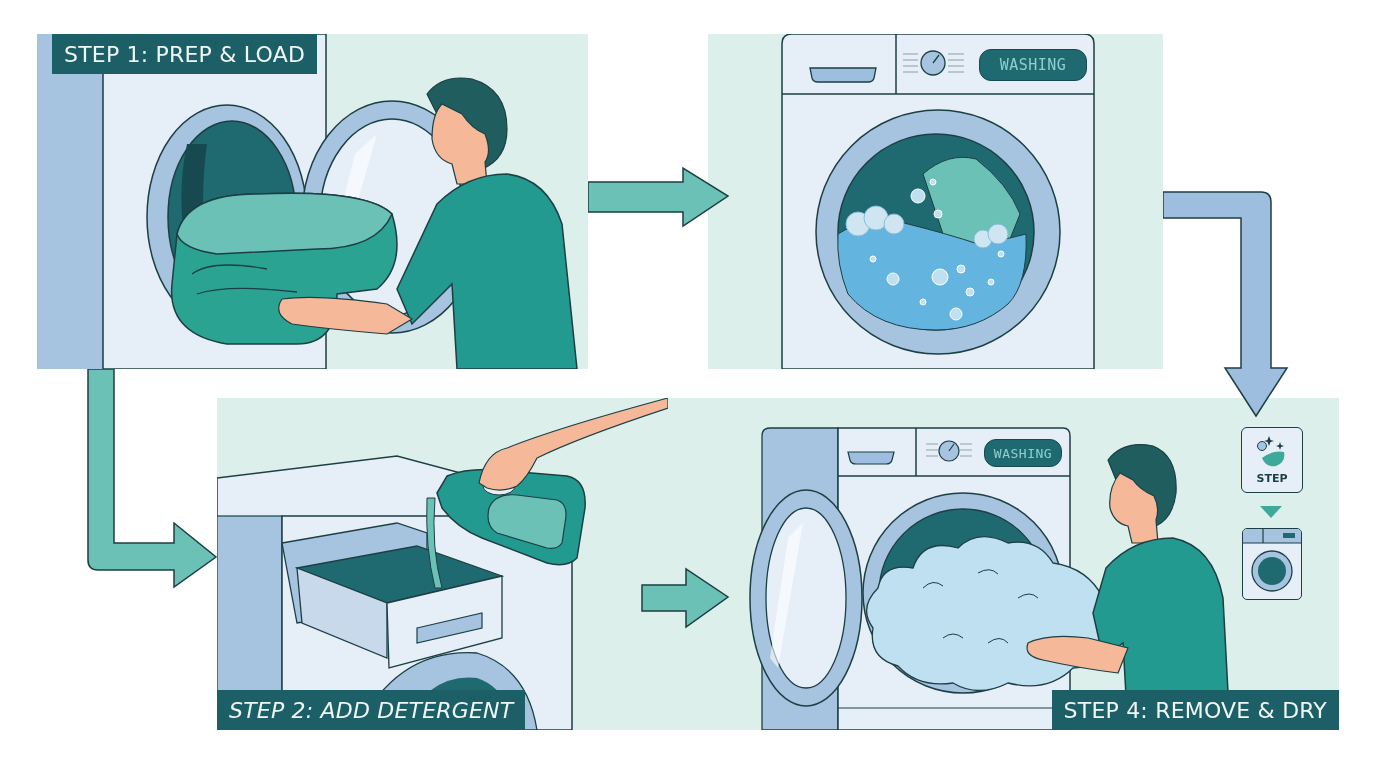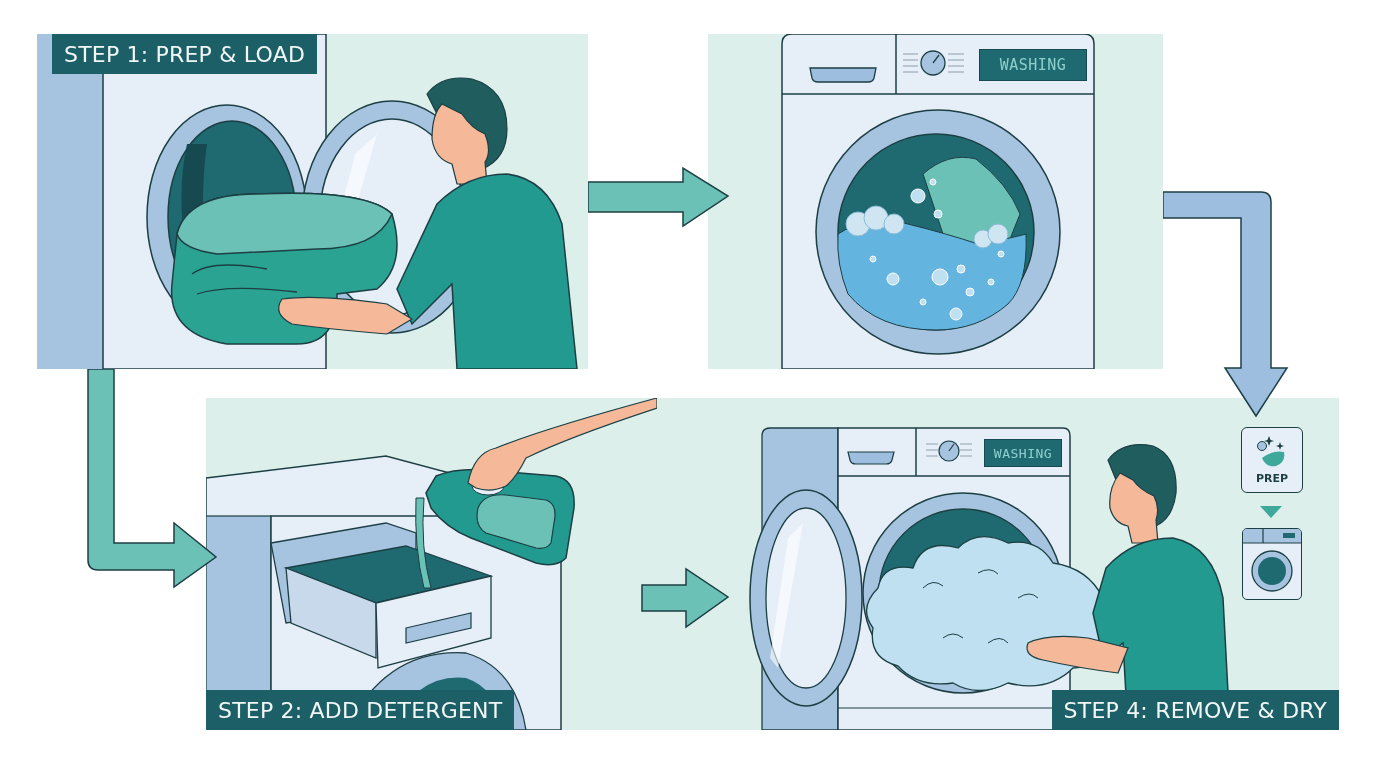--- a/index.html
+++ b/index.html
@@ -1,21 +1,21 @@
 <!DOCTYPE html>
 <html><head>
 <meta charset="utf-8">
 <style>
   html, body { margin:0; padding:0; }
   body { width:1376px; height:768px; background:#ffffff; position:relative; overflow:hidden; font-family:"DejaVu Sans", sans-serif; }
   .panel { position:absolute; background:#dcefeb; overflow:hidden; }
   .label { position:absolute; background:#1c5f66; color:#f1f7f6; font-family:"DejaVu Sans", sans-serif; font-weight:500; font-size:22px; letter-spacing:0.2px; white-space:nowrap; padding:0 12px; display:flex; align-items:center; }
   svg { display:block; }
   .abs { position:absolute; }
-  .lcd { position:absolute; background:#1f6a70; color:#8fd0cf; font-family:"DejaVu Sans Mono", monospace; font-size:15px; display:flex; align-items:center; justify-content:center; border:1.5px solid #164a50; border-radius:0; letter-spacing:0.5px; }
+  .lcd { position:absolute; background:#1f6a70; color:#8fd0cf; font-family:"DejaVu Sans Mono", monospace; font-size:15px; display:flex; align-items:center; justify-content:center; border:1.5px solid #164a50; border-radius:12px; letter-spacing:0.5px; }
   .clean-txt { position:absolute; font-family:"DejaVu Sans", sans-serif; font-size:11px; color:#1c3f44; font-weight:600; }
 </style>
 </head>
 <body>
 
 <div class="panel" style="left:37px;top:34px;width:551px;height:335px;">
   <svg width="551" height="335" viewBox="0 0 551 335">
 
     <rect x="0" y="0" width="66" height="335" fill="#a6c3e0"></rect>
 
@@ -86,21 +86,21 @@
         <circle cx="253" cy="235" r="4"></circle>
         <circle cx="283" cy="248" r="3"></circle>
       <circle cx="165" cy="225" r="3"></circle>
         <circle cx="248" cy="280" r="6"></circle>
         <circle cx="293" cy="220" r="3"></circle>
     </g>
   </svg>
   <div class="lcd" style="left:271px;top:15px;width:106px;height:30px;">WASHING</div>
 </div>
 
-<div class="panel" style="left:206px;top:398px;width:523px;height:332px;">
+<div class="panel" style="left:217px;top:398px;width:523px;height:332px;font-style:italic;">
   <svg width="451" height="332" viewBox="0 0 451 332">
 
     <path d="M0 80 L 180 58 L 270 82 L 270 130 L 0 130 Z" fill="#e6eef7" stroke="#1c3f44" stroke-width="1.5"></path>
 
     <rect x="0" y="118" width="65" height="214" fill="#a6c3e0" stroke="#1c3f44" stroke-width="1.2"></rect>
 
     <rect x="65" y="118" width="290" height="214" fill="#e6eef7" stroke="#1c3f44" stroke-width="1.5"></rect>
 
     <path d="M65 145 L 180 125 L 210 135 L 210 205 L 80 225 Z" fill="#a6c3e0" stroke="#1c3f44" stroke-width="1.3"></path>
 
@@ -163,21 +163,21 @@
   <div class="label" style="right:0;bottom:0;height:40px;">STEP 4: REMOVE &amp; DRY</div>
 </div>
 
 <div class="abs" style="left:1241px;top:427px;width:60px;height:64px;background:#e6eef7;border:1.5px solid #1c3f44;border-radius:6px;">
   <svg width="60" height="44" viewBox="0 0 60 44">
     <circle cx="20" cy="18" r="4.5" fill="#a6c3e0" stroke="#1c3f44" stroke-width="1"></circle>
     <path d="M27 8 L 28.5 12 L 32 13 L 28.5 14 L 27 18 L 25.5 14 L 22 13 L 25.5 12 Z" fill="#1c3f44"></path>
     <path d="M38 14 L 39 17 L 42 18 L 39 19 L 38 22 L 37 19 L 34 18 L 37 17 Z" fill="#1c3f44"></path>
     <path d="M20 30 Q 30 22 42 24 Q 44 34 34 38 Q 24 40 20 30 Z" fill="#3ea99a"></path>
   </svg>
-  <div class="clean-txt" style="left:0;right:0;top:44px;text-align:center;">PREP</div>
+  <div class="clean-txt" style="left:0;right:0;top:44px;text-align:center;">STEP</div>
 </div>
 <svg class="abs" width="22" height="12" style="left:1260px;top:506px;">
   <path d="M0 0 L 22 0 L 11 12 Z" fill="#3ea99a"></path>
 </svg>
 <div class="abs" style="left:1242px;top:528px;width:58px;height:70px;background:#e6eef7;border:1.5px solid #1c3f44;border-radius:5px;overflow:hidden;">
   <svg width="58" height="70" viewBox="0 0 58 70">
     <rect x="0" y="0" width="58" height="14" fill="#a6c3e0"></rect>
     <line x1="0" y1="14" x2="58" y2="14" stroke="#1c3f44" stroke-width="1.2"></line>
     <line x1="20" y1="0" x2="20" y2="14" stroke="#1c3f44" stroke-width="1.2"></line>
     <rect x="40" y="4" width="12" height="5" fill="#1f6a70"></rect>

